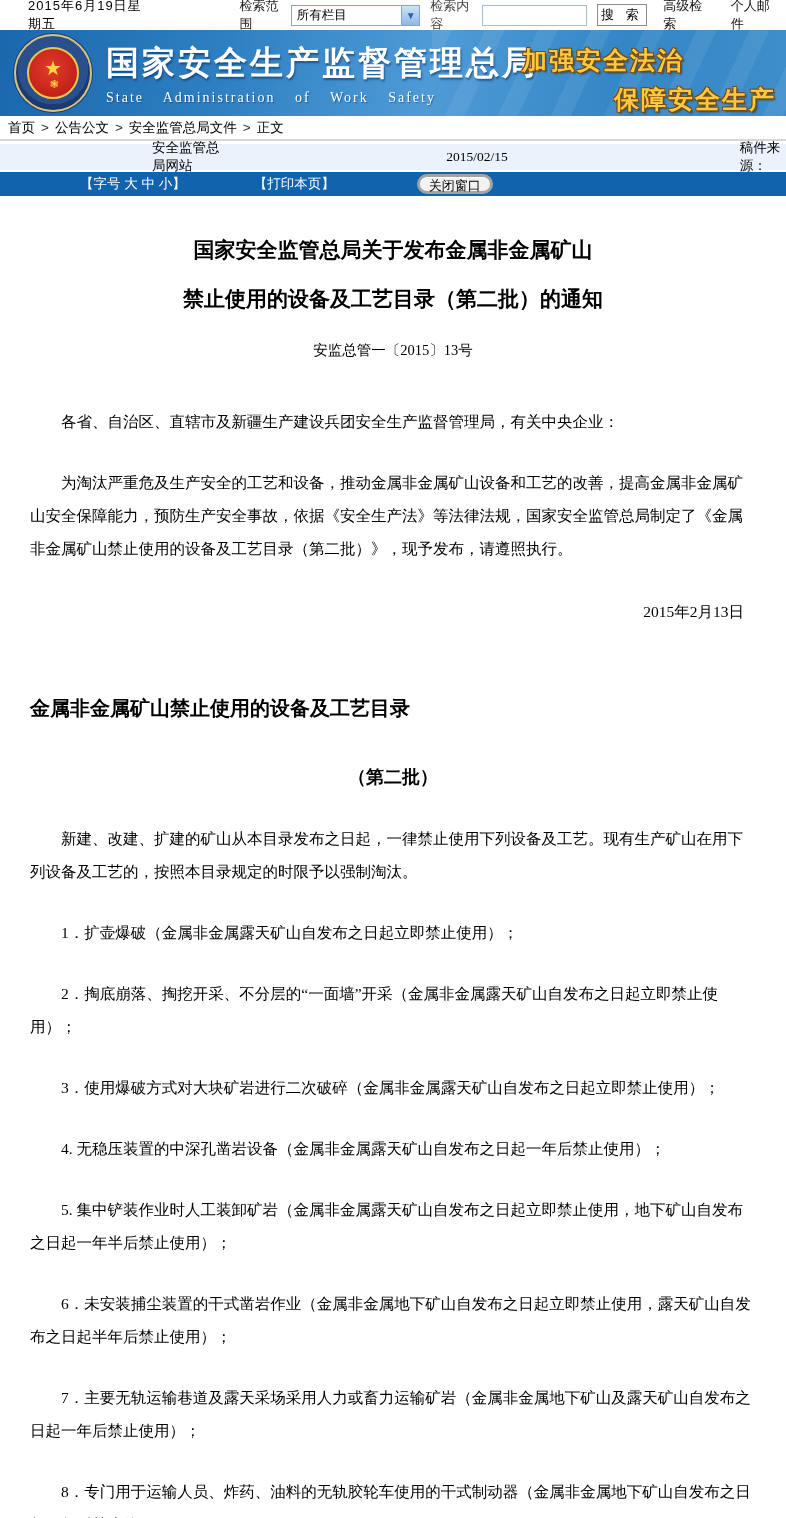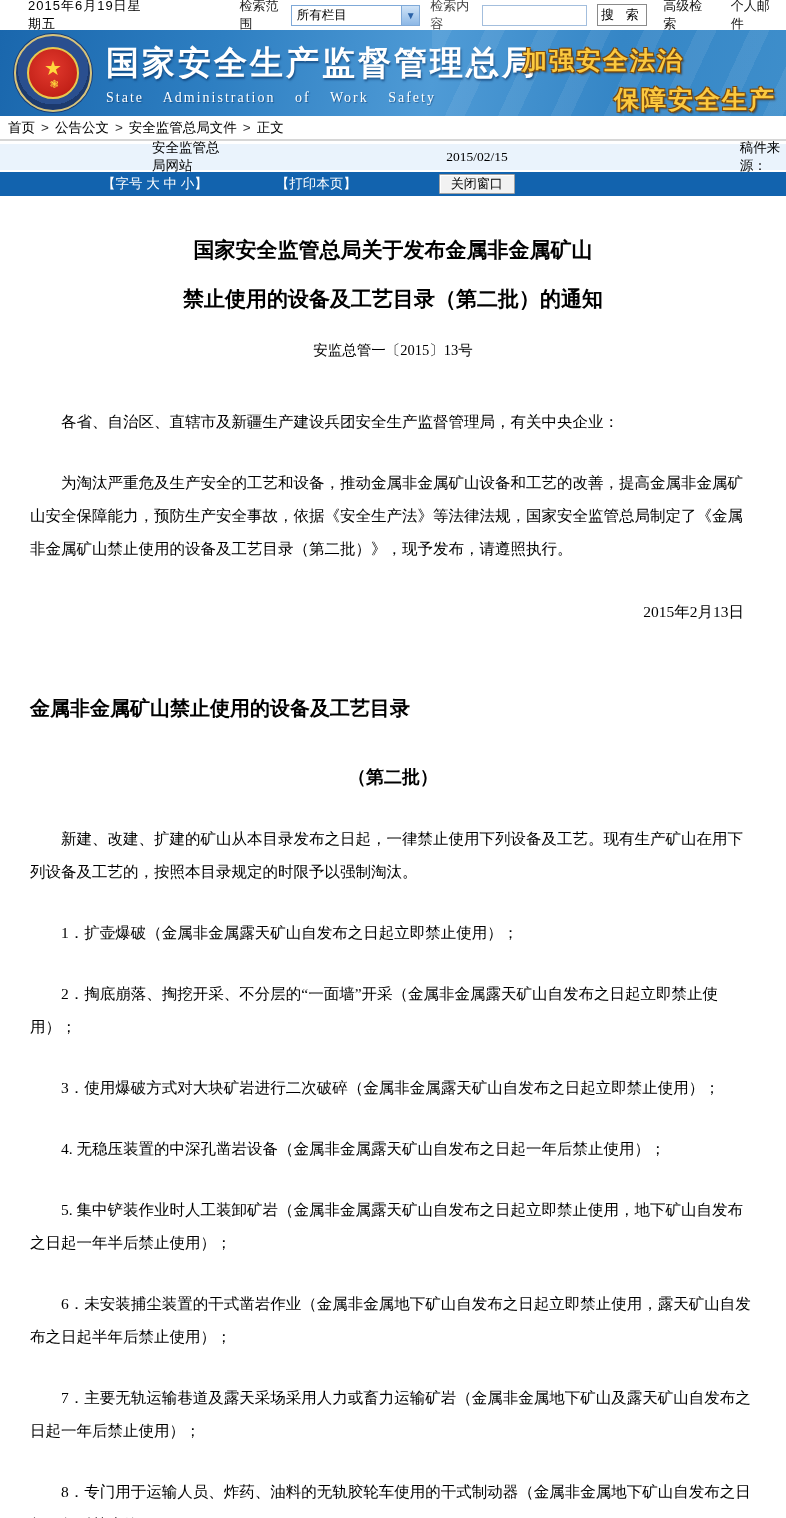--- a/index.html
+++ b/index.html
@@ -114,26 +114,26 @@
   }
   .meta-bar .src-site { margin-left: 152px; }
   .meta-bar .doc-date { margin-left: 200px; font-family: "Liberation Serif", serif; }
   .meta-bar .src-label { margin-left: 212px; }
 
   
   .tool-bar {
     height: 24px; margin-top: 2px; background: #1263ae;
     display: flex; align-items: center; color: #fff; font-size: 13.5px;
   }
-  .tool-bar .fontsize { margin-left: 102px; cursor: pointer; }
+  .tool-bar .fontsize { margin-left: 80px; cursor: pointer; }
   .tool-bar .print { margin-left: 68px; cursor: pointer; }
   .close-btn {
     margin-left: 82px; width: 76px; height: 20px;
     background: #f2f2f2; color: #000; font-size: 13px;
-    border: 1px solid #a3a3a3; border-radius: 1px;
+    border: 3px solid #a3a3a3; border-radius: 10px;
     box-shadow: inset 1px 1px 0 #fff; cursor: pointer;
     font-family: inherit;
   }
 
   
   .article {
     background: #fff; padding: 30px 30px 48px 30px;
     font-family: "Liberation Serif", "DejaVu Serif", serif;
     font-size: 15.5px; line-height: 33px;
   }

